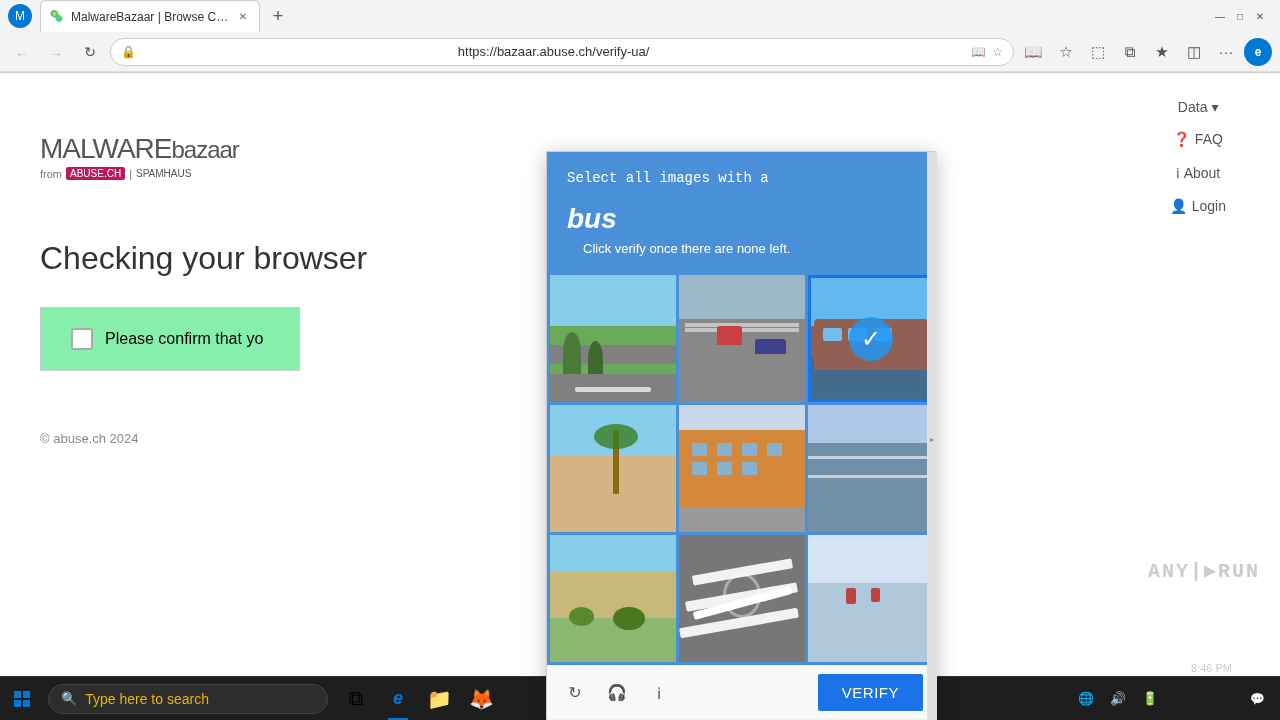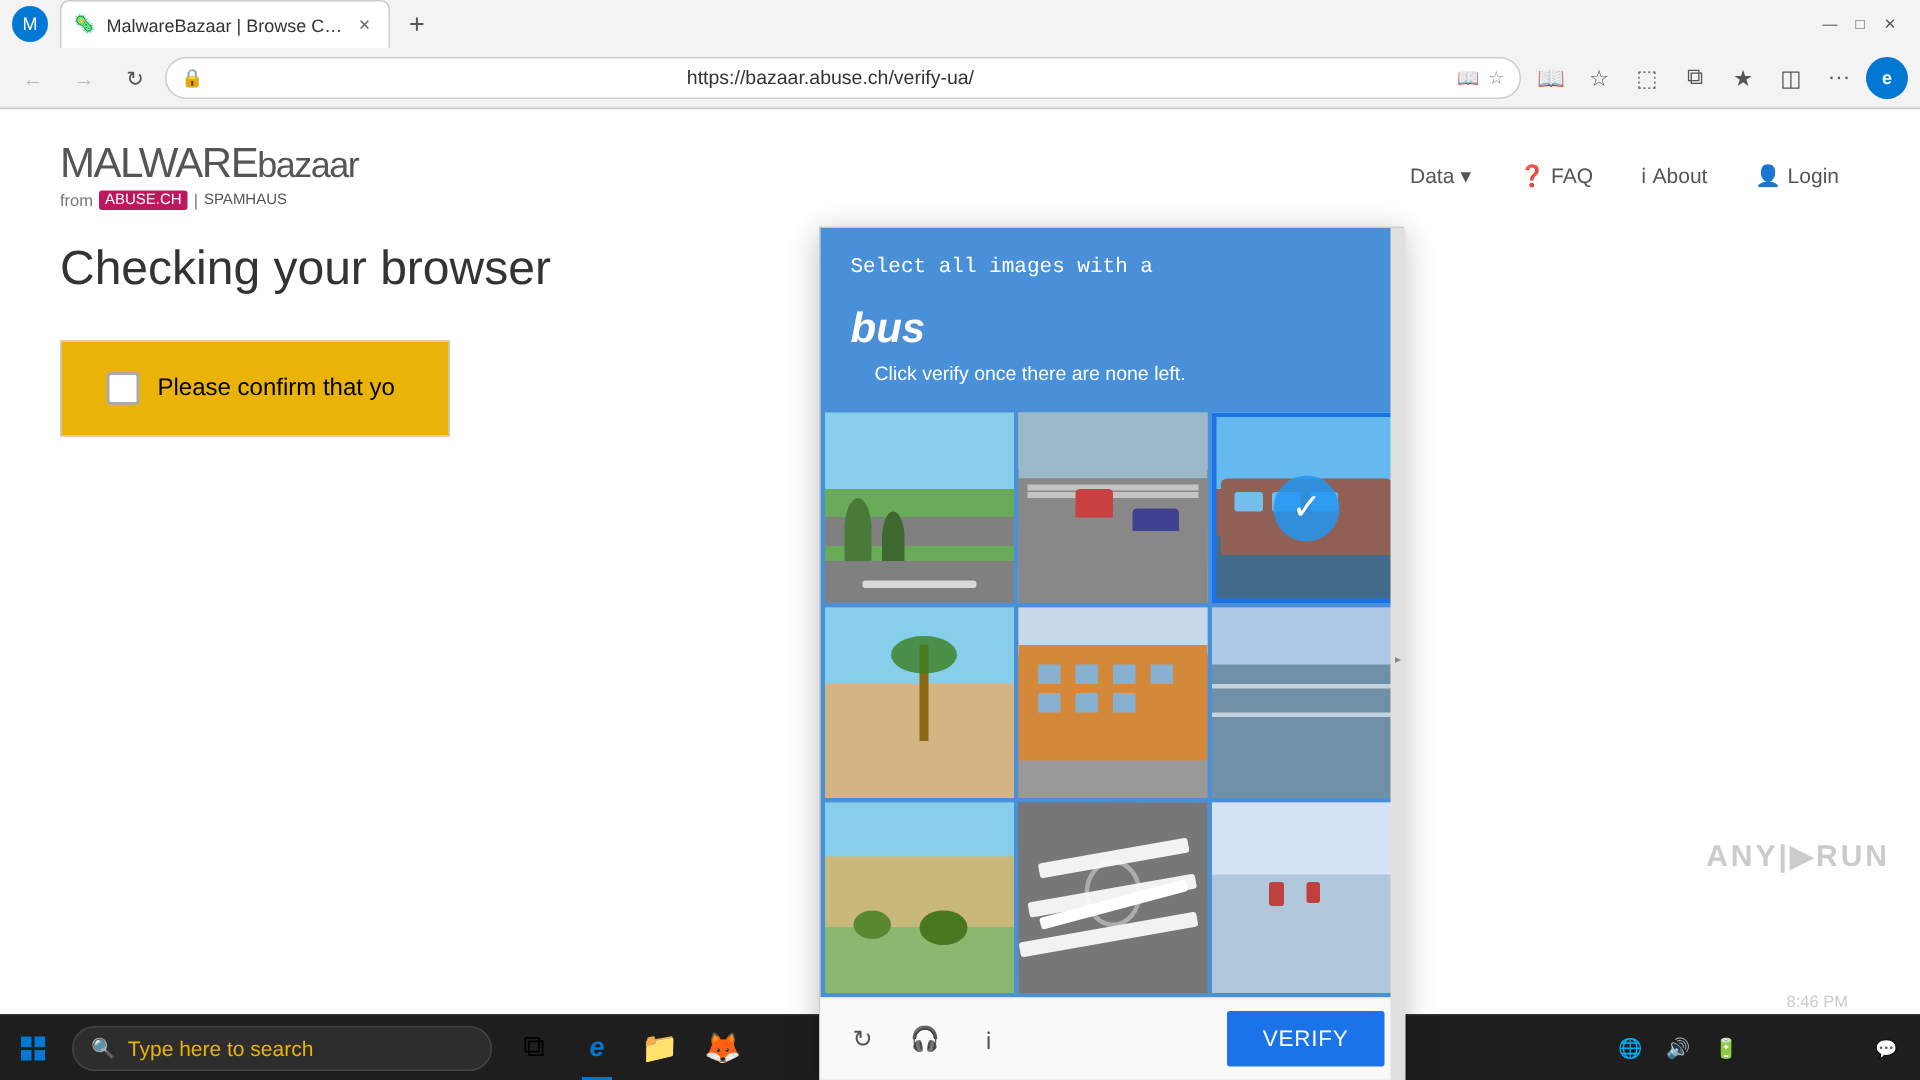--- a/index.html
+++ b/index.html
@@ -205,20 +205,21 @@
       border-radius: 2px;
     }
     .logo-spamhaus {
       color: #555;
       font-size: 10px;
     }
     .site-nav {
       display: flex;
       gap: 4px;
       align-items: center;
+      flex-direction: column;
     }
     .nav-item {
       padding: 6px 14px;
       font-size: 14px;
       color: #555;
       cursor: pointer;
       border-radius: 4px;
       display: flex;
       align-items: center;
       gap: 4px;
@@ -236,21 +237,21 @@
       align-items: center;
       gap: 16px;
       margin-bottom: 20px;
     }
     .checkbox-area {
       border: 1px solid #ccc;
       padding: 20px 30px;
       display: flex;
       align-items: center;
       gap: 12px;
-      background: #eab308;
+      background: #86efac;
       width: 260px;
     }
     .custom-checkbox {
       width: 22px;
       height: 22px;
       border: 2px solid #aaa;
       border-radius: 3px;
       background: white;
     }
     .footer-text {
@@ -458,20 +459,21 @@
 
     
     .anyrun-watermark {
       position: absolute;
       bottom: 58px;
       right: 20px;
       display: flex;
       align-items: center;
       gap: 6px;
       opacity: 0.5;
+      font-family: Liberation Mono, monospace;
     }
     .anyrun-text {
       font-size: 20px;
       font-weight: bold;
       color: #999;
       letter-spacing: 2px;
     }
 
     
     .taskbar {
@@ -669,20 +671,21 @@
 
   <h1 class="page-title">Checking your browser</h1>
 
   <div class="verify-section">
     <div class="checkbox-area">
       <div class="custom-checkbox"></div>
       <span>Please confirm that yo</span>
     </div>
   </div>
 
+  <div class="footer-text">© abuse.ch 2024</div>
 
   <div class="anyrun-watermark">
     <span class="anyrun-text">ANY|▶RUN</span>
   </div>
 
   <div class="captcha-overlay">
     <div class="captcha-header">
       <div class="captcha-prompt">Select all images with a</div>
       <div class="captcha-word">bus</div>
       <div class="captcha-instruction">Click verify once there are none left.</div>

